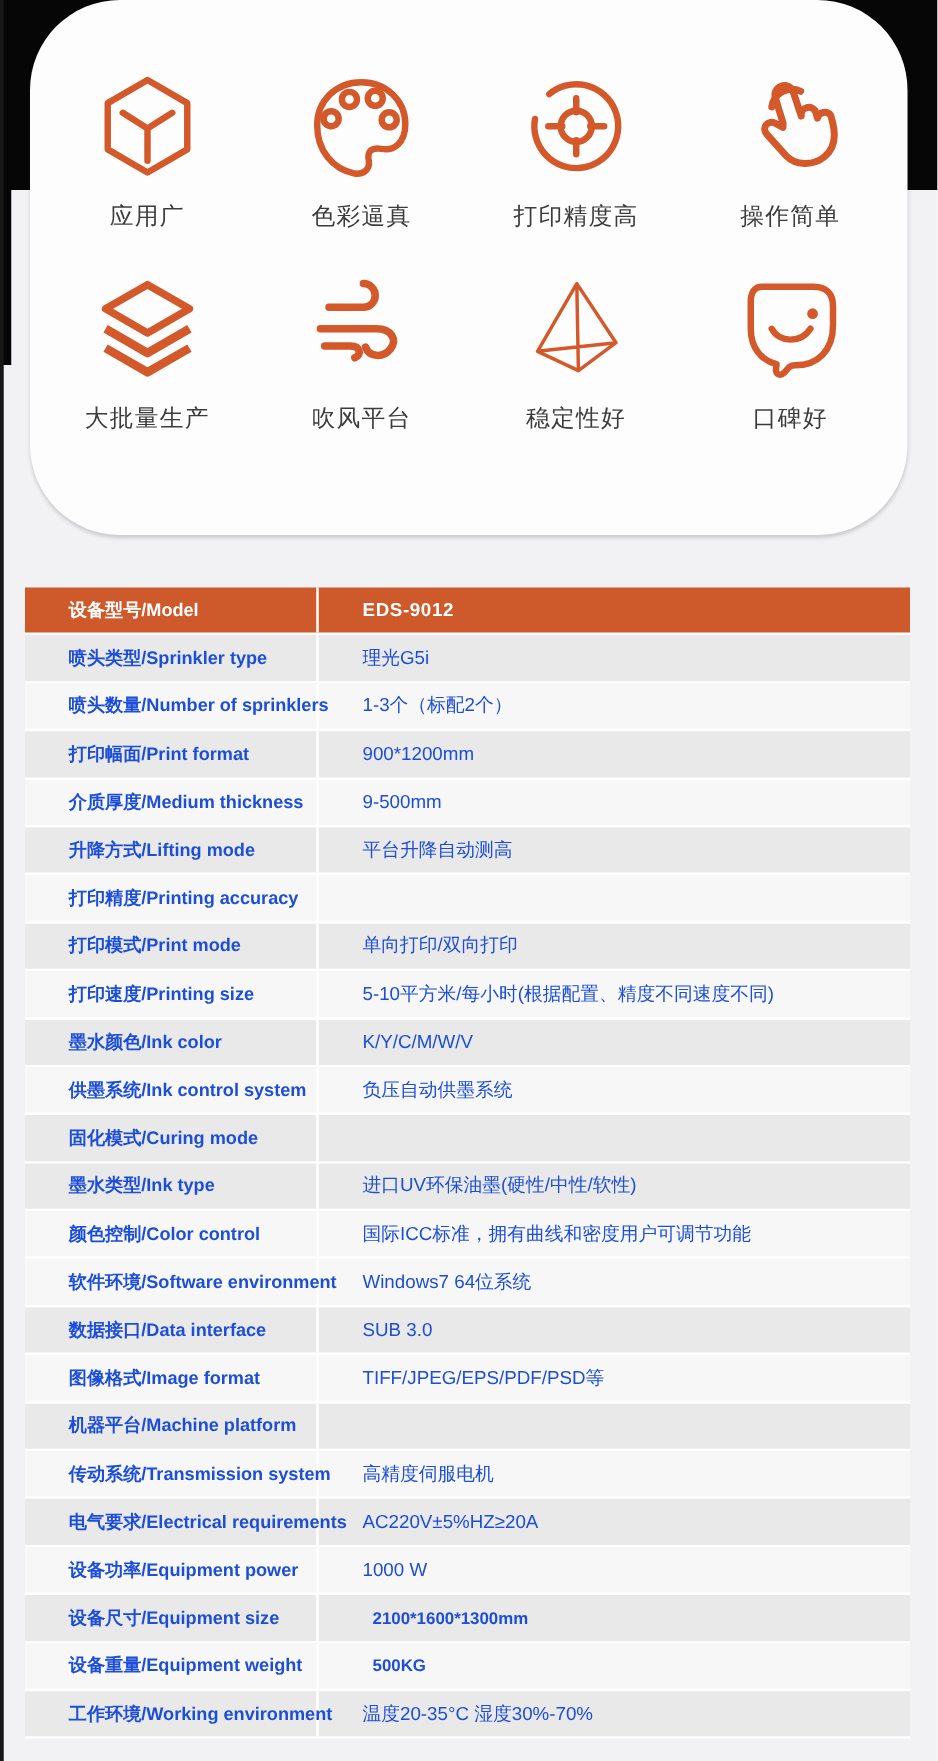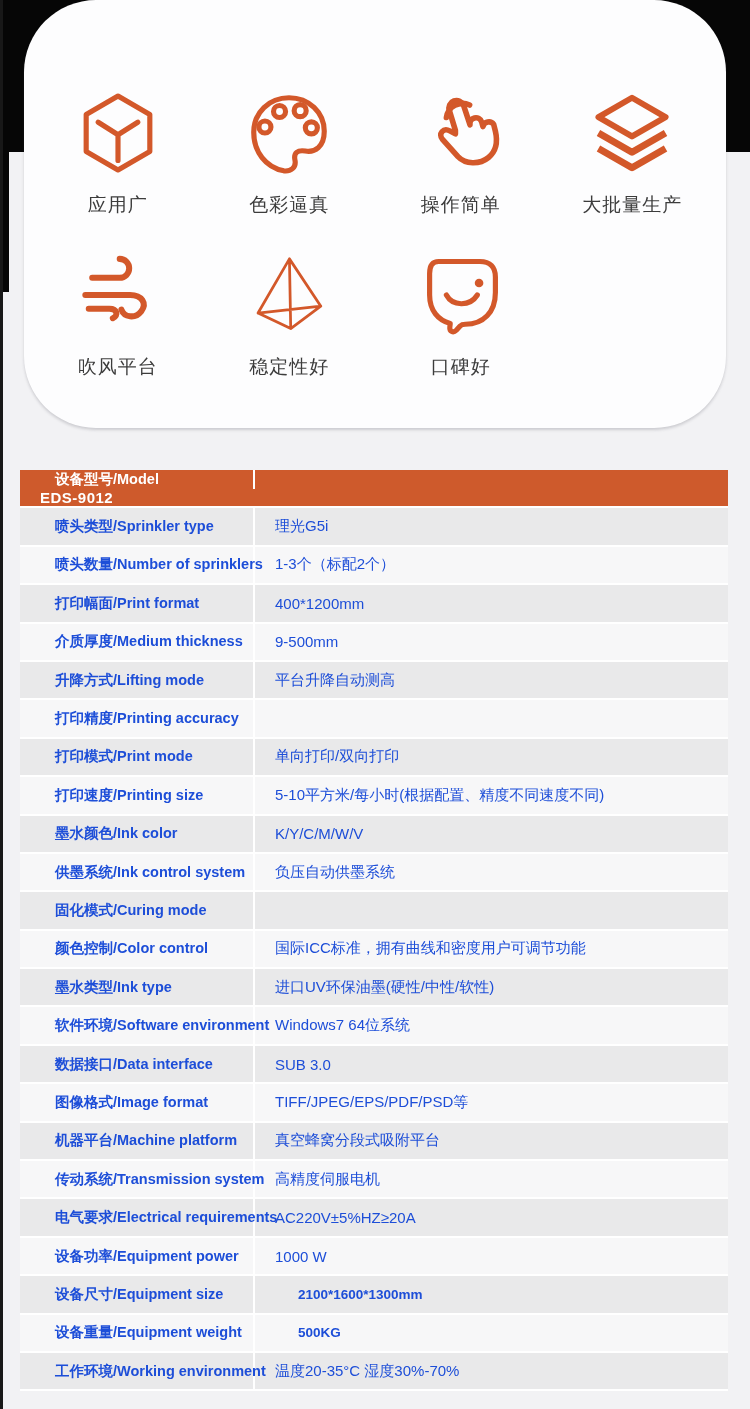--- a/index.html
+++ b/index.html
@@ -31,21 +31,20 @@
     position:absolute;top:0;left:24px;width:702px;height:428px;
     background:#fdfdfe;
     border-radius:72px;
     box-shadow:0 2px 3px rgba(70,70,80,0.22);
   }
   .features-grid{
     display:grid;
     grid-template-columns:repeat(4,1fr);
     padding:58px 8px 0 8px;
     row-gap:34px;
-    margin-top:32px;
   }
   .feature-cell{
     display:flex;flex-direction:column;align-items:center;
   }
   .icon-box{width:86px;height:86px;}
   .icon-box svg{width:86px;height:86px;display:block;}
   .feature-label{
     margin-top:16px;
     font-size:19px;
     letter-spacing:1px;
@@ -70,21 +69,21 @@
     border-right:2px solid #ffffff;
     display:flex;align-items:center;
     padding-left:35px;
     font-size:14.5px;
     font-weight:600;
     white-space:nowrap;
   }
   .spec-row-value{
     flex:1;
     display:flex;align-items:center;
-    padding-left:20px;
+    padding-left:35px;
     font-weight:500;
     white-space:nowrap;
   }
   .row-gray{background:#e9e9ea;}
   .row-white{background:#f7f7f8;}
   .spec-header{color:#ffffff;}
   .spec-header .spec-row-label{font-weight:700;}
   .spec-header .spec-row-value{font-weight:700;letter-spacing:0.5px;}
   .val-emph{font-size:13.5px;font-weight:700;padding-left:43px;text-align:center;}
 </style>
@@ -115,20 +114,30 @@
               <circle cx="39" cy="25" r="7"></circle>
               <circle cx="63" cy="24" r="7"></circle>
               <circle cx="22" cy="43" r="7"></circle>
               <circle cx="76" cy="44" r="7"></circle>
             </svg>
           </div>
           <div class="feature-label">色彩逼真</div>
         </div>
         <div class="feature-cell">
           <div class="icon-box">
+            <svg viewBox="0 0 100 100" fill="none" stroke="#d3582a" stroke-width="6" stroke-linecap="round" stroke-linejoin="round">
+              <path d="M24.9 20.1 A39 39 0 1 1 11.6 43.2"></path>
+              <circle cx="50" cy="50" r="14.5"></circle>
+              <path d="M50 24 V37 M50 63 V76 M24 50 H37 M63 50 H76"></path>
+            </svg>
+          </div>
+          <div class="feature-label">打印精度高</div>
+        </div>
+        <div class="feature-cell">
+          <div class="icon-box">
             <svg viewBox="0 0 100 100" fill="none" stroke="#d3582a" stroke-width="6.5" stroke-linecap="round" stroke-linejoin="round">
               <path d="M33 32 A19 19 0 0 1 60 17.5"></path>
               <path d="M43.5 47 L36.5 24 A8.5 8.5 0 0 1 53 18 L60.5 40.5 A7 7 0 0 1 74 37 L75.5 42.5 A7 7 0 0 1 88 40 L90 48 C93 61 90.5 71.5 82 78.5 C71.5 87 55 86.5 46.5 77.5 L28.5 57.5 C23 51 29.5 43.5 37 47.5 L43.5 51 Z"></path>
             </svg>
           </div>
           <div class="feature-label">操作简单</div>
         </div>
         <div class="feature-cell">
           <div class="icon-box">
             <svg viewBox="0 0 100 100" fill="none" stroke="#d3582a" stroke-width="7" stroke-linecap="round" stroke-linejoin="round">
@@ -164,36 +173,36 @@
               <path d="M33 50 C40 63 60 64 69 50"></path>
               <circle cx="71" cy="36" r="5" fill="#d3582a" stroke="none"></circle>
             </svg>
           </div>
           <div class="feature-label">口碑好</div>
         </div>
       </div>
   </div>
 
   <div class="spec-table">
-    <div class="spec-row spec-header" style="background: rgb(206, 90, 44); flex-direction: column;">
+    <div class="spec-row spec-header" style="background: rgb(206, 90, 44);">
       <div class="spec-row-label">设备型号/Model</div>
       <div class="spec-row-value">EDS-9012</div>
     </div>
     <div id="spec-body">
         <div class="spec-row row-gray">
           <div class="spec-row-label">喷头类型/Sprinkler type</div>
           <div class="spec-row-value">理光G5i</div>
         </div>
         <div class="spec-row row-white">
           <div class="spec-row-label">喷头数量/Number of sprinklers</div>
           <div class="spec-row-value">1-3个（标配2个）</div>
         </div>
         <div class="spec-row row-gray">
           <div class="spec-row-label">打印幅面/Print format</div>
-          <div class="spec-row-value">400*1200mm</div>
+          <div class="spec-row-value">900*1200mm</div>
         </div>
         <div class="spec-row row-white">
           <div class="spec-row-label">介质厚度/Medium thickness</div>
           <div class="spec-row-value">9-500mm</div>
         </div>
         <div class="spec-row row-gray">
           <div class="spec-row-label">升降方式/Lifting mode</div>
           <div class="spec-row-value">平台升降自动测高</div>
         </div>
         <div class="spec-row row-white">
@@ -211,43 +220,42 @@
           <div class="spec-row-label">墨水颜色/Ink color</div>
           <div class="spec-row-value">K/Y/C/M/W/V</div>
         </div>
         <div class="spec-row row-white">
           <div class="spec-row-label">供墨系统/Ink control system</div>
           <div class="spec-row-value">负压自动供墨系统</div>
         </div>
         <div class="spec-row row-gray">
           <div class="spec-row-label">固化模式/Curing mode</div>
         </div>
+        <div class="spec-row row-gray">
+          <div class="spec-row-label">墨水类型/Ink type</div>
+          <div class="spec-row-value">进口UV环保油墨(硬性/中性/软性)</div>
+        </div>
         <div class="spec-row row-white">
           <div class="spec-row-label">颜色控制/Color control</div>
           <div class="spec-row-value">国际ICC标准，拥有曲线和密度用户可调节功能</div>
         </div>
-        <div class="spec-row row-gray">
-          <div class="spec-row-label">墨水类型/Ink type</div>
-          <div class="spec-row-value">进口UV环保油墨(硬性/中性/软性)</div>
-        </div>
         <div class="spec-row row-white">
           <div class="spec-row-label">软件环境/Software environment</div>
           <div class="spec-row-value">Windows7  64位系统</div>
         </div>
         <div class="spec-row row-gray">
           <div class="spec-row-label">数据接口/Data interface</div>
           <div class="spec-row-value">SUB 3.0</div>
         </div>
         <div class="spec-row row-white">
           <div class="spec-row-label">图像格式/Image format</div>
           <div class="spec-row-value">TIFF/JPEG/EPS/PDF/PSD等</div>
         </div>
         <div class="spec-row row-gray">
           <div class="spec-row-label">机器平台/Machine platform</div>
-          <div class="spec-row-value">真空蜂窝分段式吸附平台</div>
         </div>
         <div class="spec-row row-white">
           <div class="spec-row-label">传动系统/Transmission system</div>
           <div class="spec-row-value">高精度伺服电机</div>
         </div>
         <div class="spec-row row-gray">
           <div class="spec-row-label">电气要求/Electrical requirements</div>
           <div class="spec-row-value">AC220V±5%HZ≥20A</div>
         </div>
         <div class="spec-row row-white">

